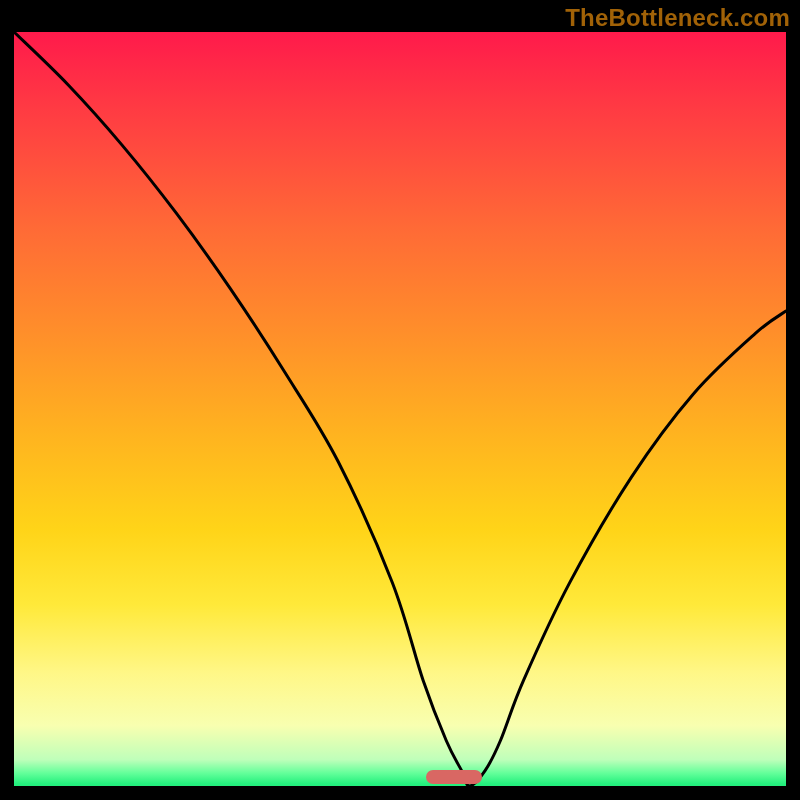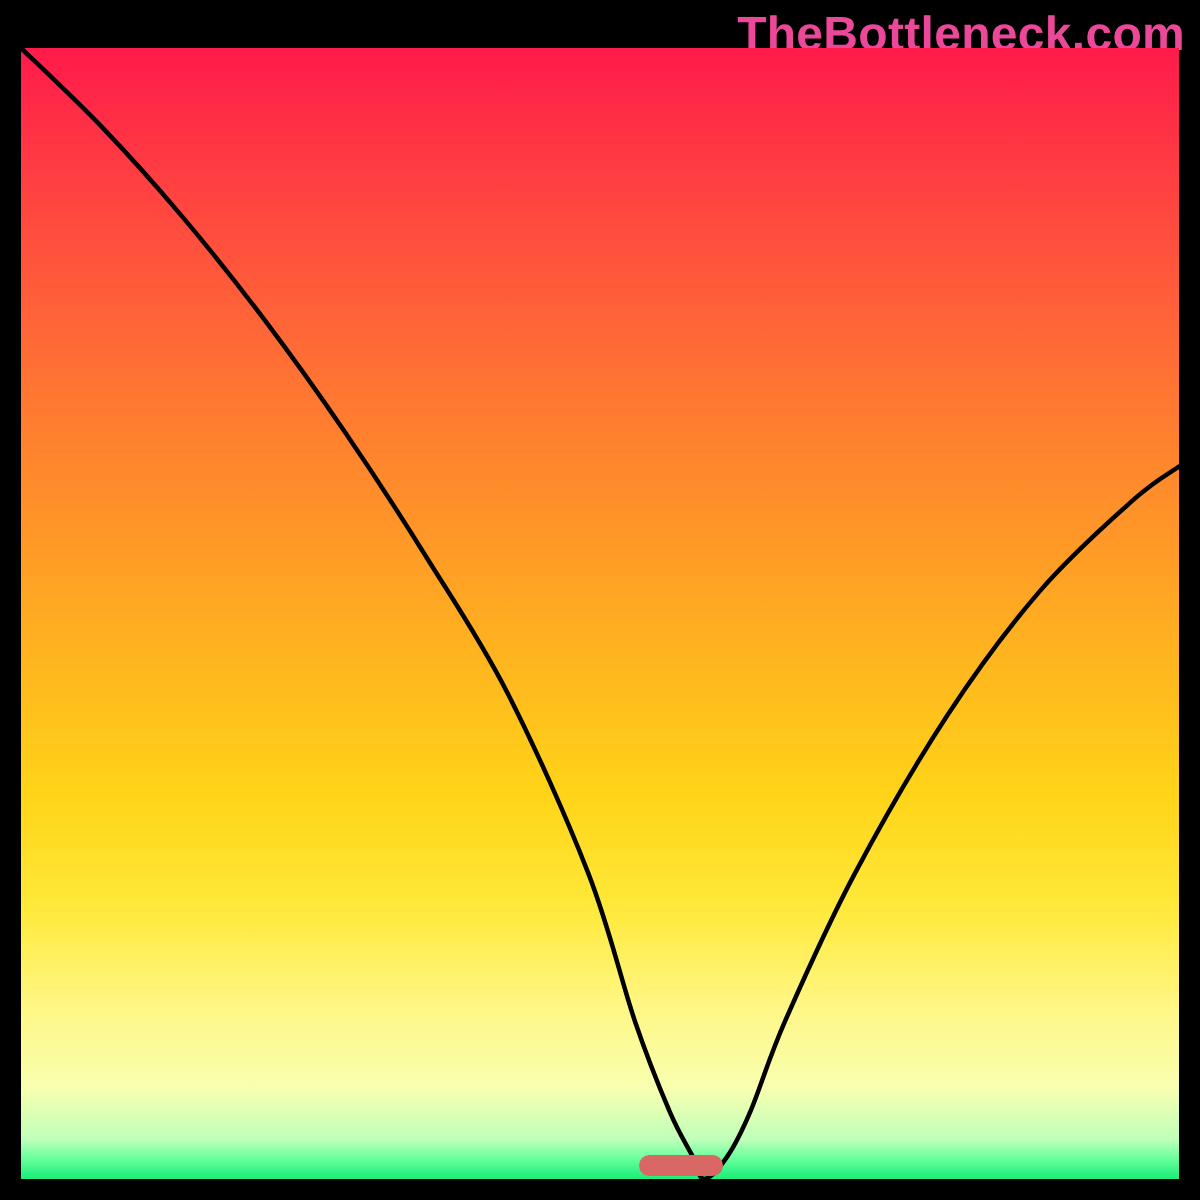--- a/index.html
+++ b/index.html
@@ -14,22 +14,22 @@
   .outer {
     width: 800px;
     height: 800px;
     background: #000;
     position: relative;
   }
   .watermark {
     position: absolute;
     top: 4px;
     right: 10px;
-    color: #ec4899;
-    font-size: 32px;
+    color: #a16207;
+    font-size: 24px;
     font-weight: 600;
     letter-spacing: 0.2px;
   }
   .plot {
     position: absolute;
     left: 14px;
     top: 32px;
     width: 772px;
     height: 754px;
     overflow: hidden;

